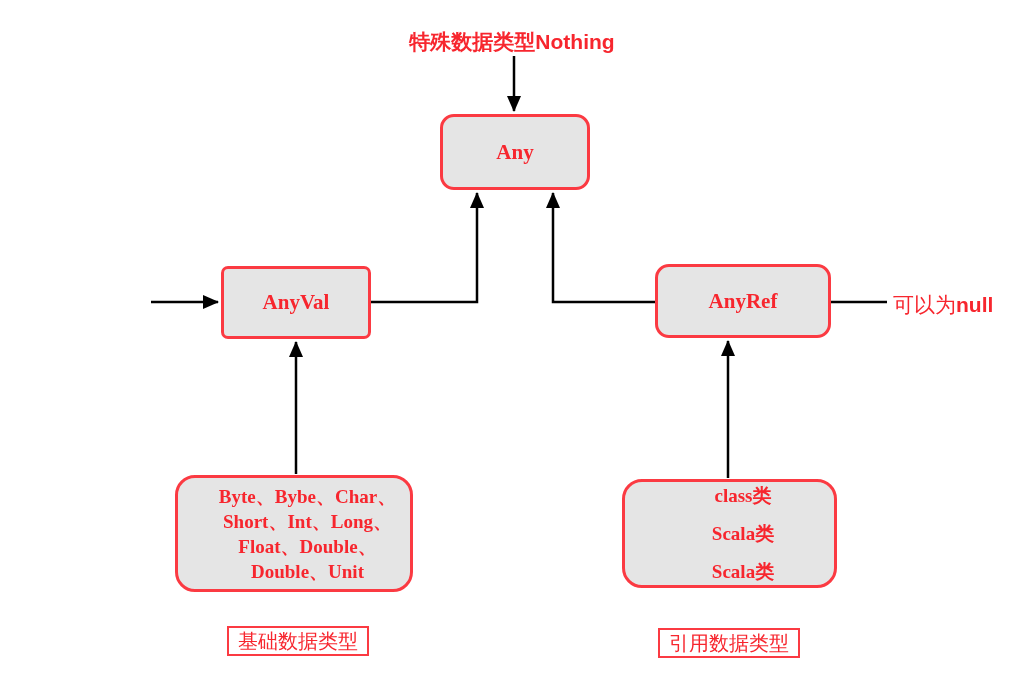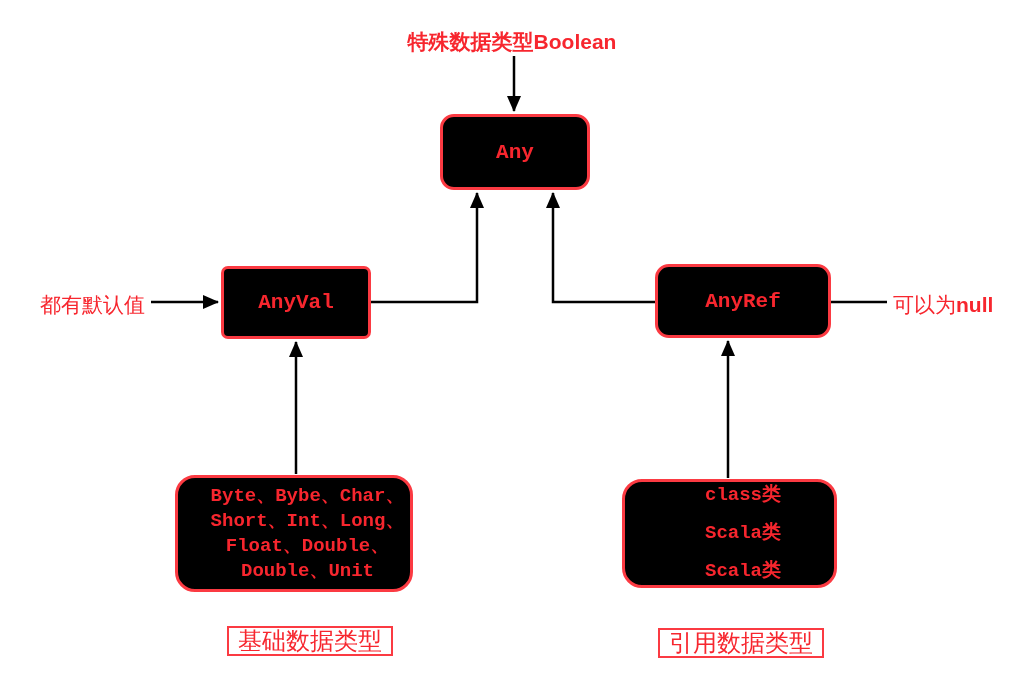--- a/index.html
+++ b/index.html
@@ -6,25 +6,25 @@
     --red-border:#fb3a42;
     --red-text:#f7262e;
     --line:#000000;
   }
   *{margin:0;padding:0;box-sizing:border-box;}
   html,body{width:1024px;height:679px;background:#ffffff;overflow:hidden;}
   .canvas{position:relative;width:1024px;height:679px;background:#ffffff;}
   .connectors{position:absolute;left:0;top:0;width:1024px;height:679px;z-index:1;}
 
   .node{
-    position:absolute;z-index:2;background:#000000;
+    position:absolute;z-index:2;background:#e5e5e5;
     border:3px solid var(--red-border);
     display:flex;flex-direction:column;align-items:center;justify-content:center;
     color:var(--red-text);
-    font-family:Liberation Mono, monospace;font-weight:bold;text-align:center;
+    font-family:Liberation Serif, serif;font-weight:bold;text-align:center;
   }
   .node.title{font-size:21px;border-radius:14px;}
   .node.list{font-size:19px;border-radius:20px;line-height:25px;padding-left:27px;}
   #node-any{left:440px;top:114px;width:150px;height:76px;}
   #node-anyval{left:221px;top:266px;width:150px;height:73px;border-radius:7px;}
   #node-anyref{left:655px;top:264px;width:176px;height:74px;}
   #node-value-types{left:175px;top:475px;width:238px;height:117px;}
   #node-ref-types{left:622px;top:479px;width:215px;height:109px;line-height:27px;justify-content:space-between;}
 
   .annotation{
@@ -32,21 +32,21 @@
     font-family:"Liberation Serif",serif;font-size:21px;white-space:nowrap;
   }
   .annotation .latin{font-family:"Liberation Sans",sans-serif;font-weight:bold;}
   #label-nothing{left:0;top:28px;width:1024px;text-align:center;font-weight:bold;}
   #label-default-value{left:40px;top:291px;}
   #label-nullable{left:893px;top:291px;}
 
   .caption{
     position:absolute;z-index:2;color:var(--red-text);background:#ffffff;
     border:2px solid var(--red-border);
-    font-family:"Liberation Serif",serif;font-size:24px;line-height:24px;
+    font-family:"Liberation Serif",serif;font-size:20px;line-height:24px;
     padding:1px 9px;white-space:nowrap;
   }
   #caption-basic-types{left:227px;top:626px;}
   #caption-reference-types{left:658px;top:628px;}
 </style>
 </head>
 <body>
 
 <div class="canvas">
 
@@ -59,38 +59,35 @@
     <line x1="514" y1="56" x2="514" y2="111" stroke="#000000" stroke-width="2.5" marker-end="url(#arrow)"></line>
     <line x1="151" y1="302" x2="218" y2="302" stroke="#000000" stroke-width="2.5" marker-end="url(#arrow)"></line>
     <line x1="887" y1="302" x2="808" y2="302" stroke="#000000" stroke-width="2.5" marker-end="url(#arrow)"></line>
     <polyline points="371,302 477,302 477,193" fill="none" stroke="#000000" stroke-width="2.5" marker-end="url(#arrow)"></polyline>
     <polyline points="655,302 553,302 553,193" fill="none" stroke="#000000" stroke-width="2.5" marker-end="url(#arrow)"></polyline>
     <line x1="296" y1="474" x2="296" y2="342" stroke="#000000" stroke-width="2.5" marker-end="url(#arrow)"></line>
     <line x1="728" y1="478" x2="728" y2="341" stroke="#000000" stroke-width="2.5" marker-end="url(#arrow)"></line>
   </svg>
 
   <div class="annotation" id="label-nothing">
-    <span>特殊数据类型</span><span class="latin">Boolean</span>
+    <span>特殊数据类型</span><span class="latin">Nothing</span>
   </div>
 
   <div class="node title" id="node-any">
     <span>Any</span>
   </div>
 
   <div class="node title" id="node-anyval">
     <span>AnyVal</span>
   </div>
 
   <div class="node title" id="node-anyref">
     <span>AnyRef</span>
   </div>
 
-  <div class="annotation" id="label-default-value">
-    <span>都有默认值</span>
-  </div>
 
   <div class="annotation" id="label-nullable">
     <span>可以为</span><span class="latin">null</span>
   </div>
 
   <div class="node list" id="node-value-types">
     <div>Byte、Bybe、Char、</div>
     <div>Short、Int、Long、</div>
     <div>Float、Double、</div>
     <div>Double、Unit</div>

